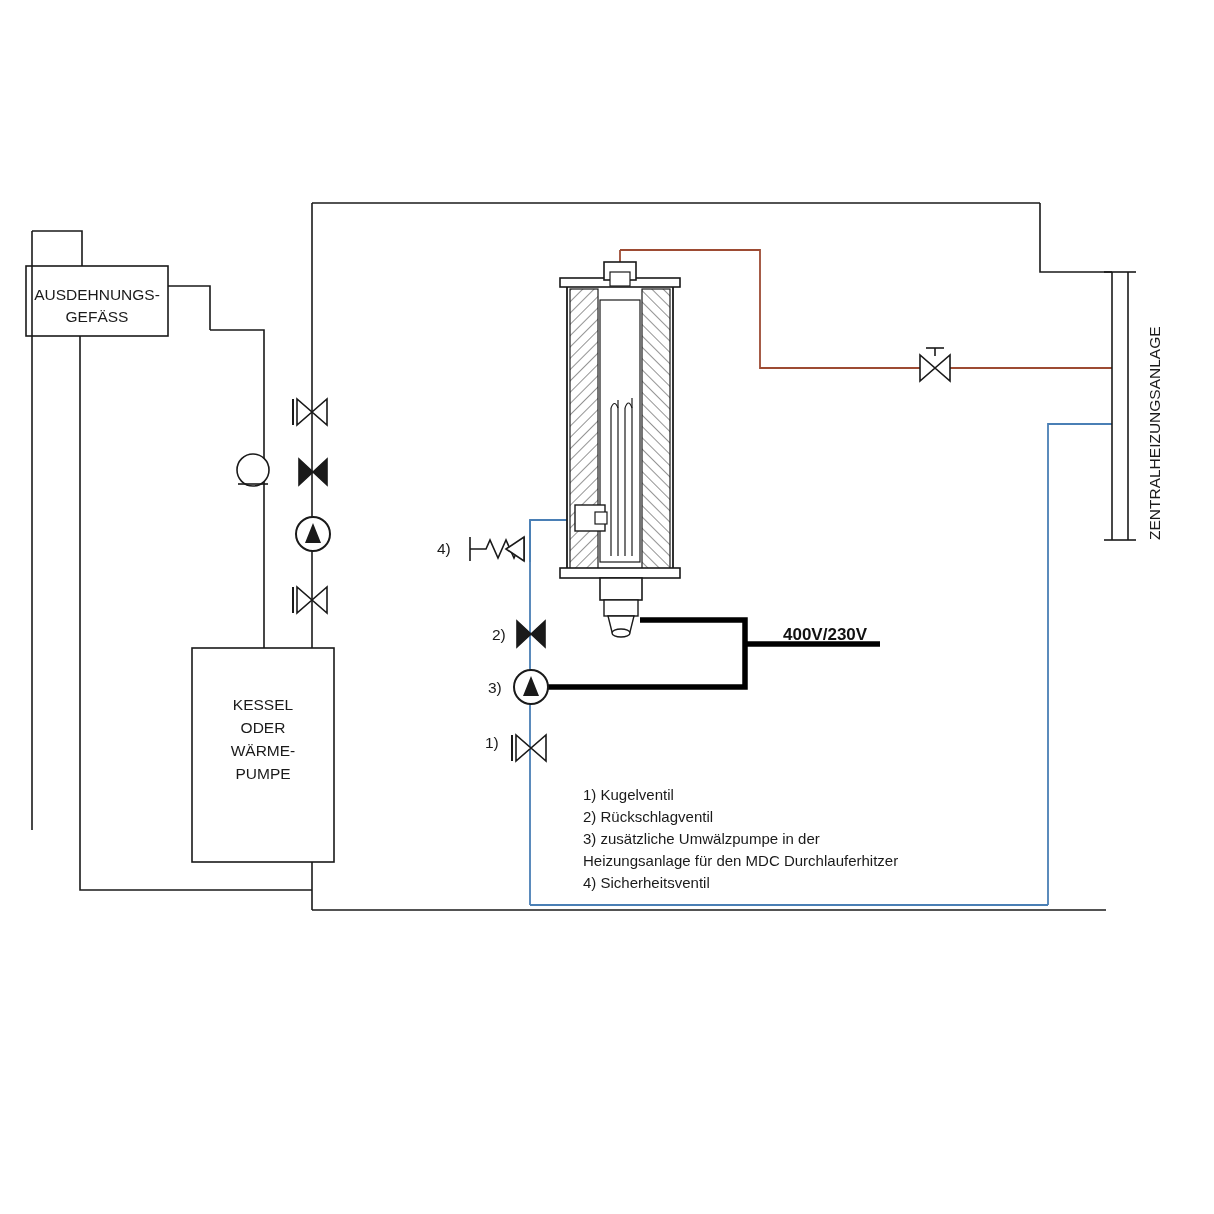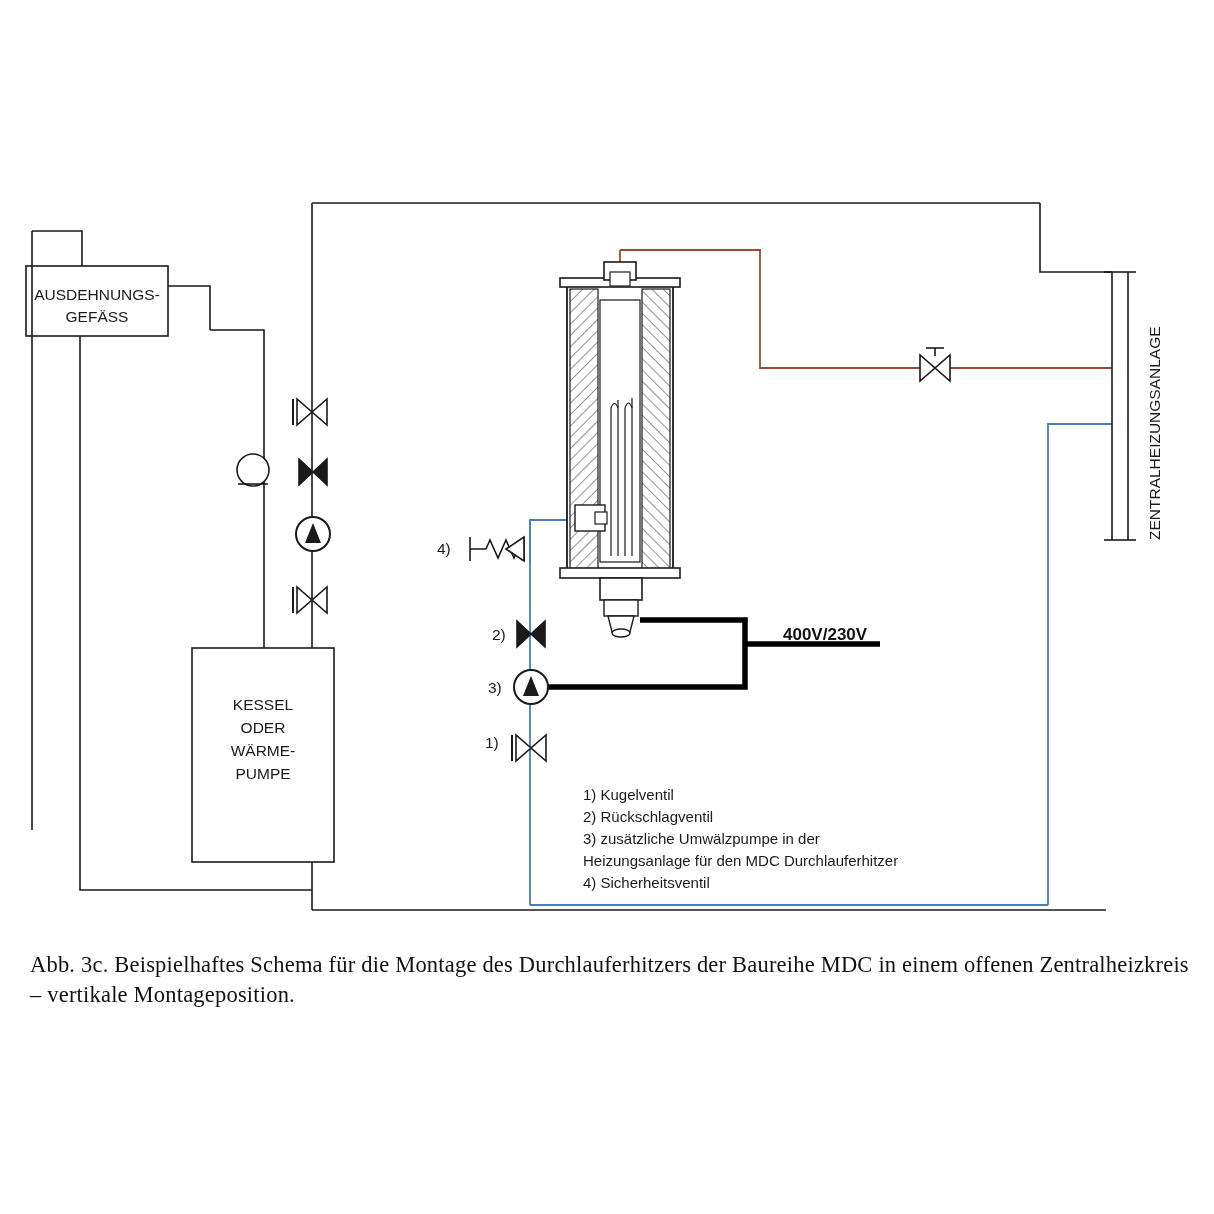--- a/index.html
+++ b/index.html
@@ -215,15 +215,14 @@
 
     <g>
       <text class="lbl-small" x="583" y="800">1) Kugelventil</text>
       <text class="lbl-small" x="583" y="822">2) Rückschlagventil</text>
       <text class="lbl-small" x="583" y="844">3) zusätzliche Umwälzpumpe in der</text>
       <text class="lbl-small" x="583" y="866">    Heizungsanlage für den MDC Durchlauferhitzer</text>
       <text class="lbl-small" x="583" y="888">4) Sicherheitsventil</text>
     </g>
   </svg>
 
-  <div class="caption">Abb. 3c. Beispielhaftes Schema für die Montage des Durchlauferhitzers der Baureihe MDC in einem offenen Zentralheizkreis – vertikale Montageposition.</div>
 
 </div>
 
 </body></html>

